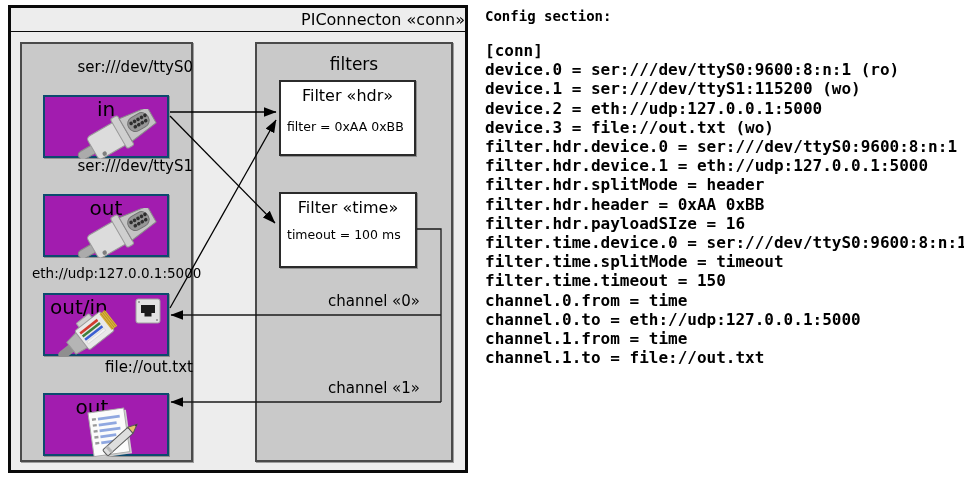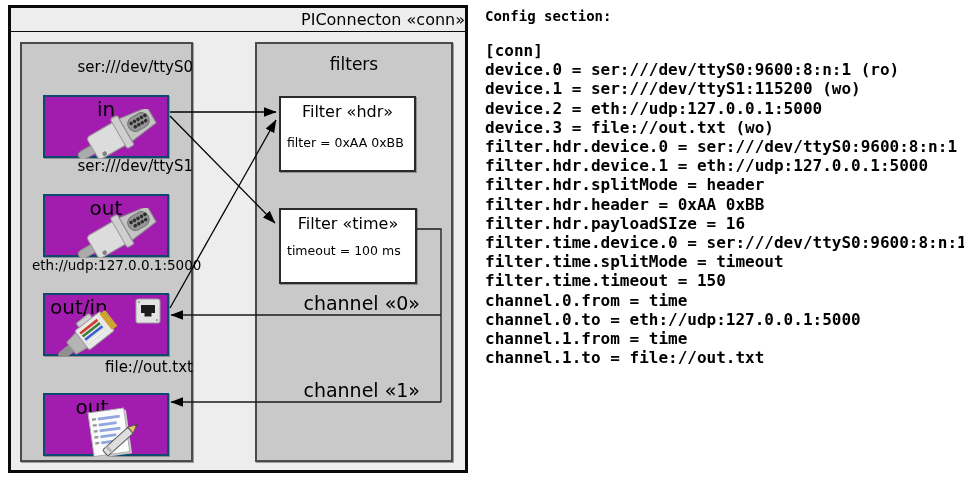--- a/index.html
+++ b/index.html
@@ -20,25 +20,25 @@
 
   
   .dev-label{left:20px;width:173px;text-align:right;font-size:15px;}
   .dev-label.small{font-size:13.5px;}
   .dev-box{left:43px;width:126px;height:63px;background:#a21caf;border:2px solid #0c4a6e;
            box-shadow:1px 1px 0 rgba(60,60,60,.4);margin-top:16px;}
   .dev-dir{position:absolute;left:0;top:0;width:100%;text-align:center;font-size:20px;line-height:24px;}
   .dev-dir.corner{width:auto;left:5px;text-align:left;}
 
   
-  .filter-box{background:#ffffff;border:2px solid #2b2b2b;box-shadow:1px 1px 0 rgba(60,60,60,.4);margin-top:16px;}
+  .filter-box{background:#ffffff;border:2px solid #2b2b2b;box-shadow:1px 1px 0 rgba(60,60,60,.4);}
   .filter-title{position:absolute;left:0;top:4px;width:100%;text-align:center;font-size:16px;}
   .filter-props{position:absolute;left:6px;right:2px;font-size:12.5px;line-height:16px;}
 
-  .channel-label{width:132px;text-align:right;font-size:19px;}
+  .channel-label{width:132px;text-align:right;font-size:15px;}
 
   svg.overlay{position:absolute;left:0;top:0;pointer-events:none;}
 
   
   .config-heading{left:485px;top:8px;font-family:"DejaVu Sans Mono",monospace;
                   font-size:14px;font-weight:bold;white-space:pre;}
   .config-body{left:485px;top:41px;margin:0;font-family:"DejaVu Sans Mono",monospace;
                font-size:16px;font-weight:bold;line-height:19.2px;white-space:pre;}
 </style>
 </head>
@@ -94,21 +94,21 @@
         <circle cx="82" cy="23" r="1.8" fill="#2e2e2e"></circle>
         <circle cx="68" cy="28" r="1.8" fill="#2e2e2e"></circle>
           <circle cx="72" cy="28" r="1.8" fill="#2e2e2e"></circle>
         <circle cx="76" cy="28" r="1.8" fill="#2e2e2e"></circle>
           <circle cx="80" cy="28" r="1.8" fill="#2e2e2e"></circle>
         <circle cx="28" cy="36" r="2.2" fill="#7e7e7e"></circle>
       </g>
     </svg>
   </div>
 
-  <div class="abs dev-label small" style="top:257px;padding-left:12px;">eth://udp:127.0.0.1:5000</div>
+  <div class="abs dev-label small" style="top:265px;padding-left:12px;">eth://udp:127.0.0.1:5000</div>
   <div class="abs dev-box" style="top:277px;">
     <span class="dev-dir corner">out/in</span>
     <svg class="abs" style="right:6px;top:3px;" width="26" height="26" viewBox="0 0 26 26">
       <rect x="1" y="1" width="24" height="24" rx="2" fill="#e3e3e3" stroke="#a0a0a0"></rect>
       <path d="M6 7 h14 v8 h-3.5 v3.5 h-7 v-3.5 h-3.5 z" fill="#1c1c1c"></path>
       <circle cx="4" cy="4" r="1" fill="#8d8d8d"></circle>
         <circle cx="22" cy="22" r="1" fill="#8d8d8d"></circle>
     </svg>
     <svg class="abs" style="left:6px;top:14px;" width="78" height="48" viewBox="0 0 78 48">
       <g transform="rotate(-38 39 24)">

